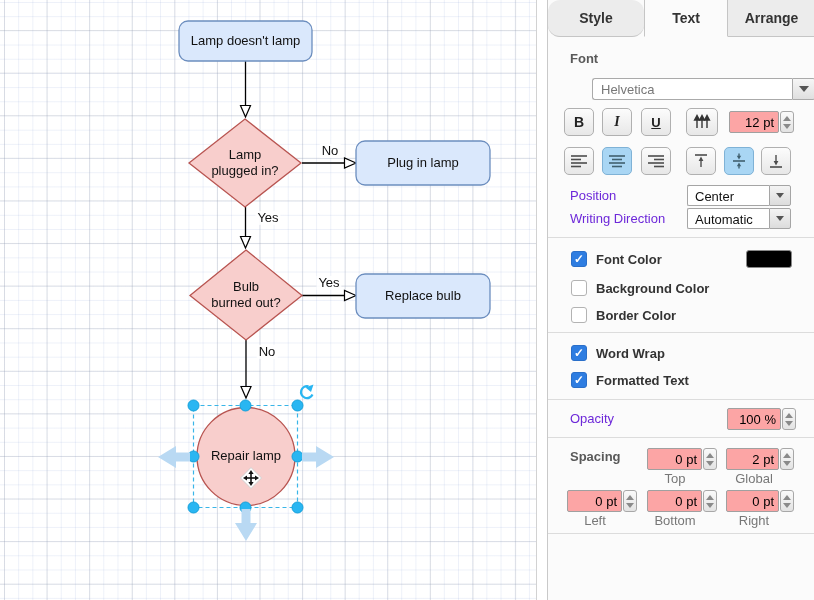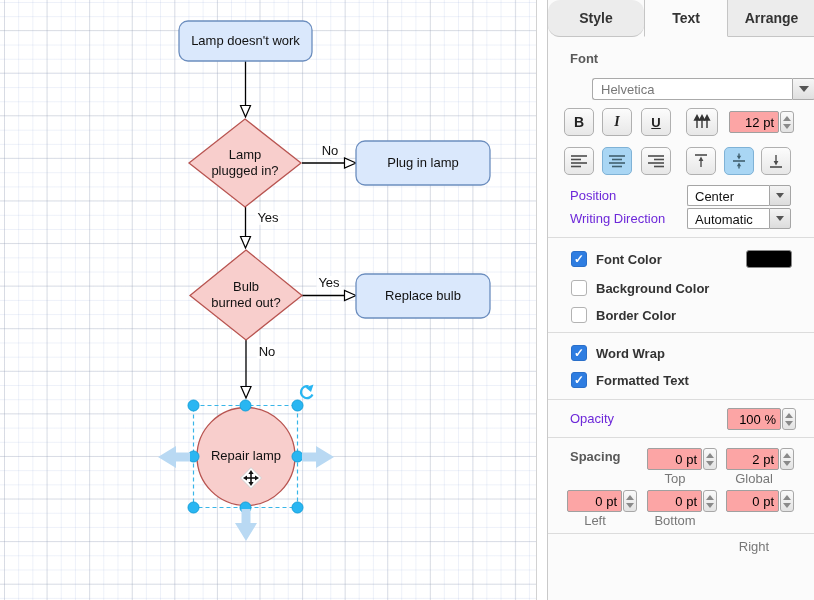--- a/index.html
+++ b/index.html
@@ -166,21 +166,21 @@
         </g>
         <g fill="#111">
           <polygon points="0,-8 -2.6,-4 2.6,-4"></polygon>
           <polygon points="0,8 -2.6,4 2.6,4"></polygon>
           <polygon points="-8,0 -4,-2.6 -4,2.6"></polygon>
           <polygon points="8,0 4,-2.6 4,2.6"></polygon>
         </g>
       </g>
     </svg>
 
-    <div class="node-label" style="left:245.5px;top:41px;width:128px;">Lamp doesn't work</div>
+    <div class="node-label" style="left:245.5px;top:41px;width:128px;">Lamp doesn't lamp</div>
     <div class="node-label" style="left:245px;top:163px;width:100px;">Lamp
 plugged in?</div>
     <div class="node-label" style="left:423px;top:163px;width:128px;">Plug in lamp</div>
     <div class="node-label" style="left:246px;top:295px;width:100px;">Bulb
 burned out?</div>
     <div class="node-label" style="left:423px;top:296px;width:128px;">Replace bulb</div>
     <div class="node-label" style="left:246px;top:456px;width:96px;">Repair lamp</div>
 
     <div class="edge-label" style="left:330px;top:151px;">No</div>
     <div class="edge-label" style="left:268px;top:218px;">Yes</div>
@@ -381,17 +381,17 @@
     </div>
     <div class="caption" style="left:127px;top:513px;">Bottom</div>
 
     <div class="numfield" style="left:178px;top:490px;">
       <input style="width: 53px;" value="0 pt">
       <div class="stepper">
         <span class="step-up"></span>
         <span class="step-dn"></span>
       </div>
     </div>
-    <div class="caption" style="left:206px;top:539px;text-align:center;">Right</div>
+    <div class="caption" style="left:206px;top:513px;text-align:center;">Right</div>
 
     <div class="divider" style="top:533px;"></div>
   </div>
 </div>
 
 </body></html>

